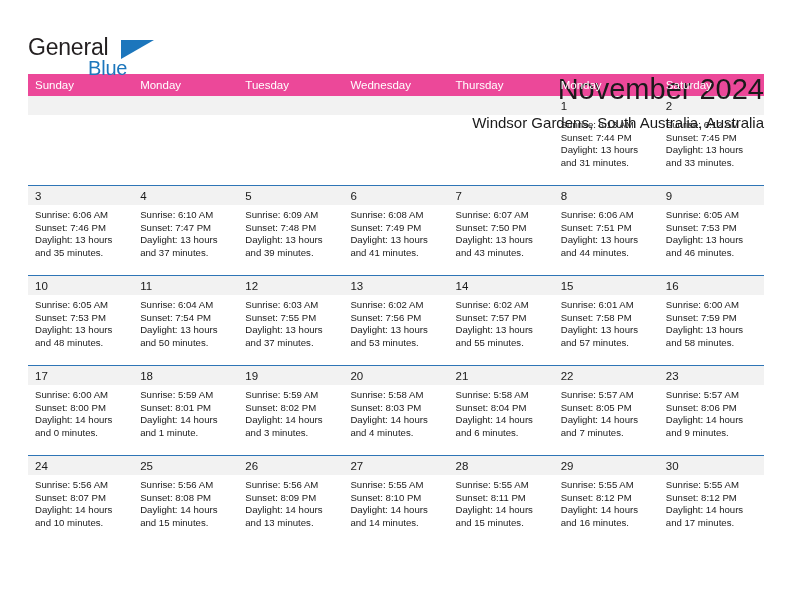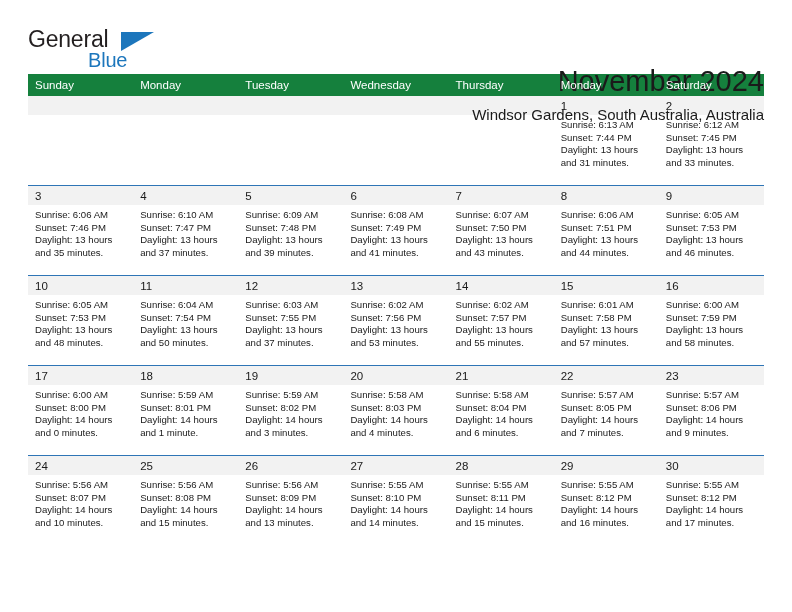--- a/index.html
+++ b/index.html
@@ -20,21 +20,21 @@
     height: 612px;
     box-sizing: border-box;
     padding: 0 28px;
   }
 
   
   .header {
     display: flex;
     align-items: flex-start;
     justify-content: space-between;
-    padding-top: 26px;
+    padding-top: 34px;
     height: 74px;
     box-sizing: border-box;
   }
   .brand {
     position: relative;
     width: 130px;
     height: 52px;
     flex: none;
   }
   .brand-general {
@@ -86,21 +86,21 @@
     white-space: nowrap;
   }
 
   
   .calendar {
     width: 736px;
     border-collapse: collapse;
     table-layout: fixed;
   }
   .calendar th {
-    background: #15803d;
+    background: #ec4899;
     color: #ffffff;
     font-size: 11.5px;
     font-weight: normal;
     text-align: left;
     padding: 5px 0 5px 7px;
     height: 19px;
     box-sizing: border-box;
     border: none;
   }
   .calendar td {

